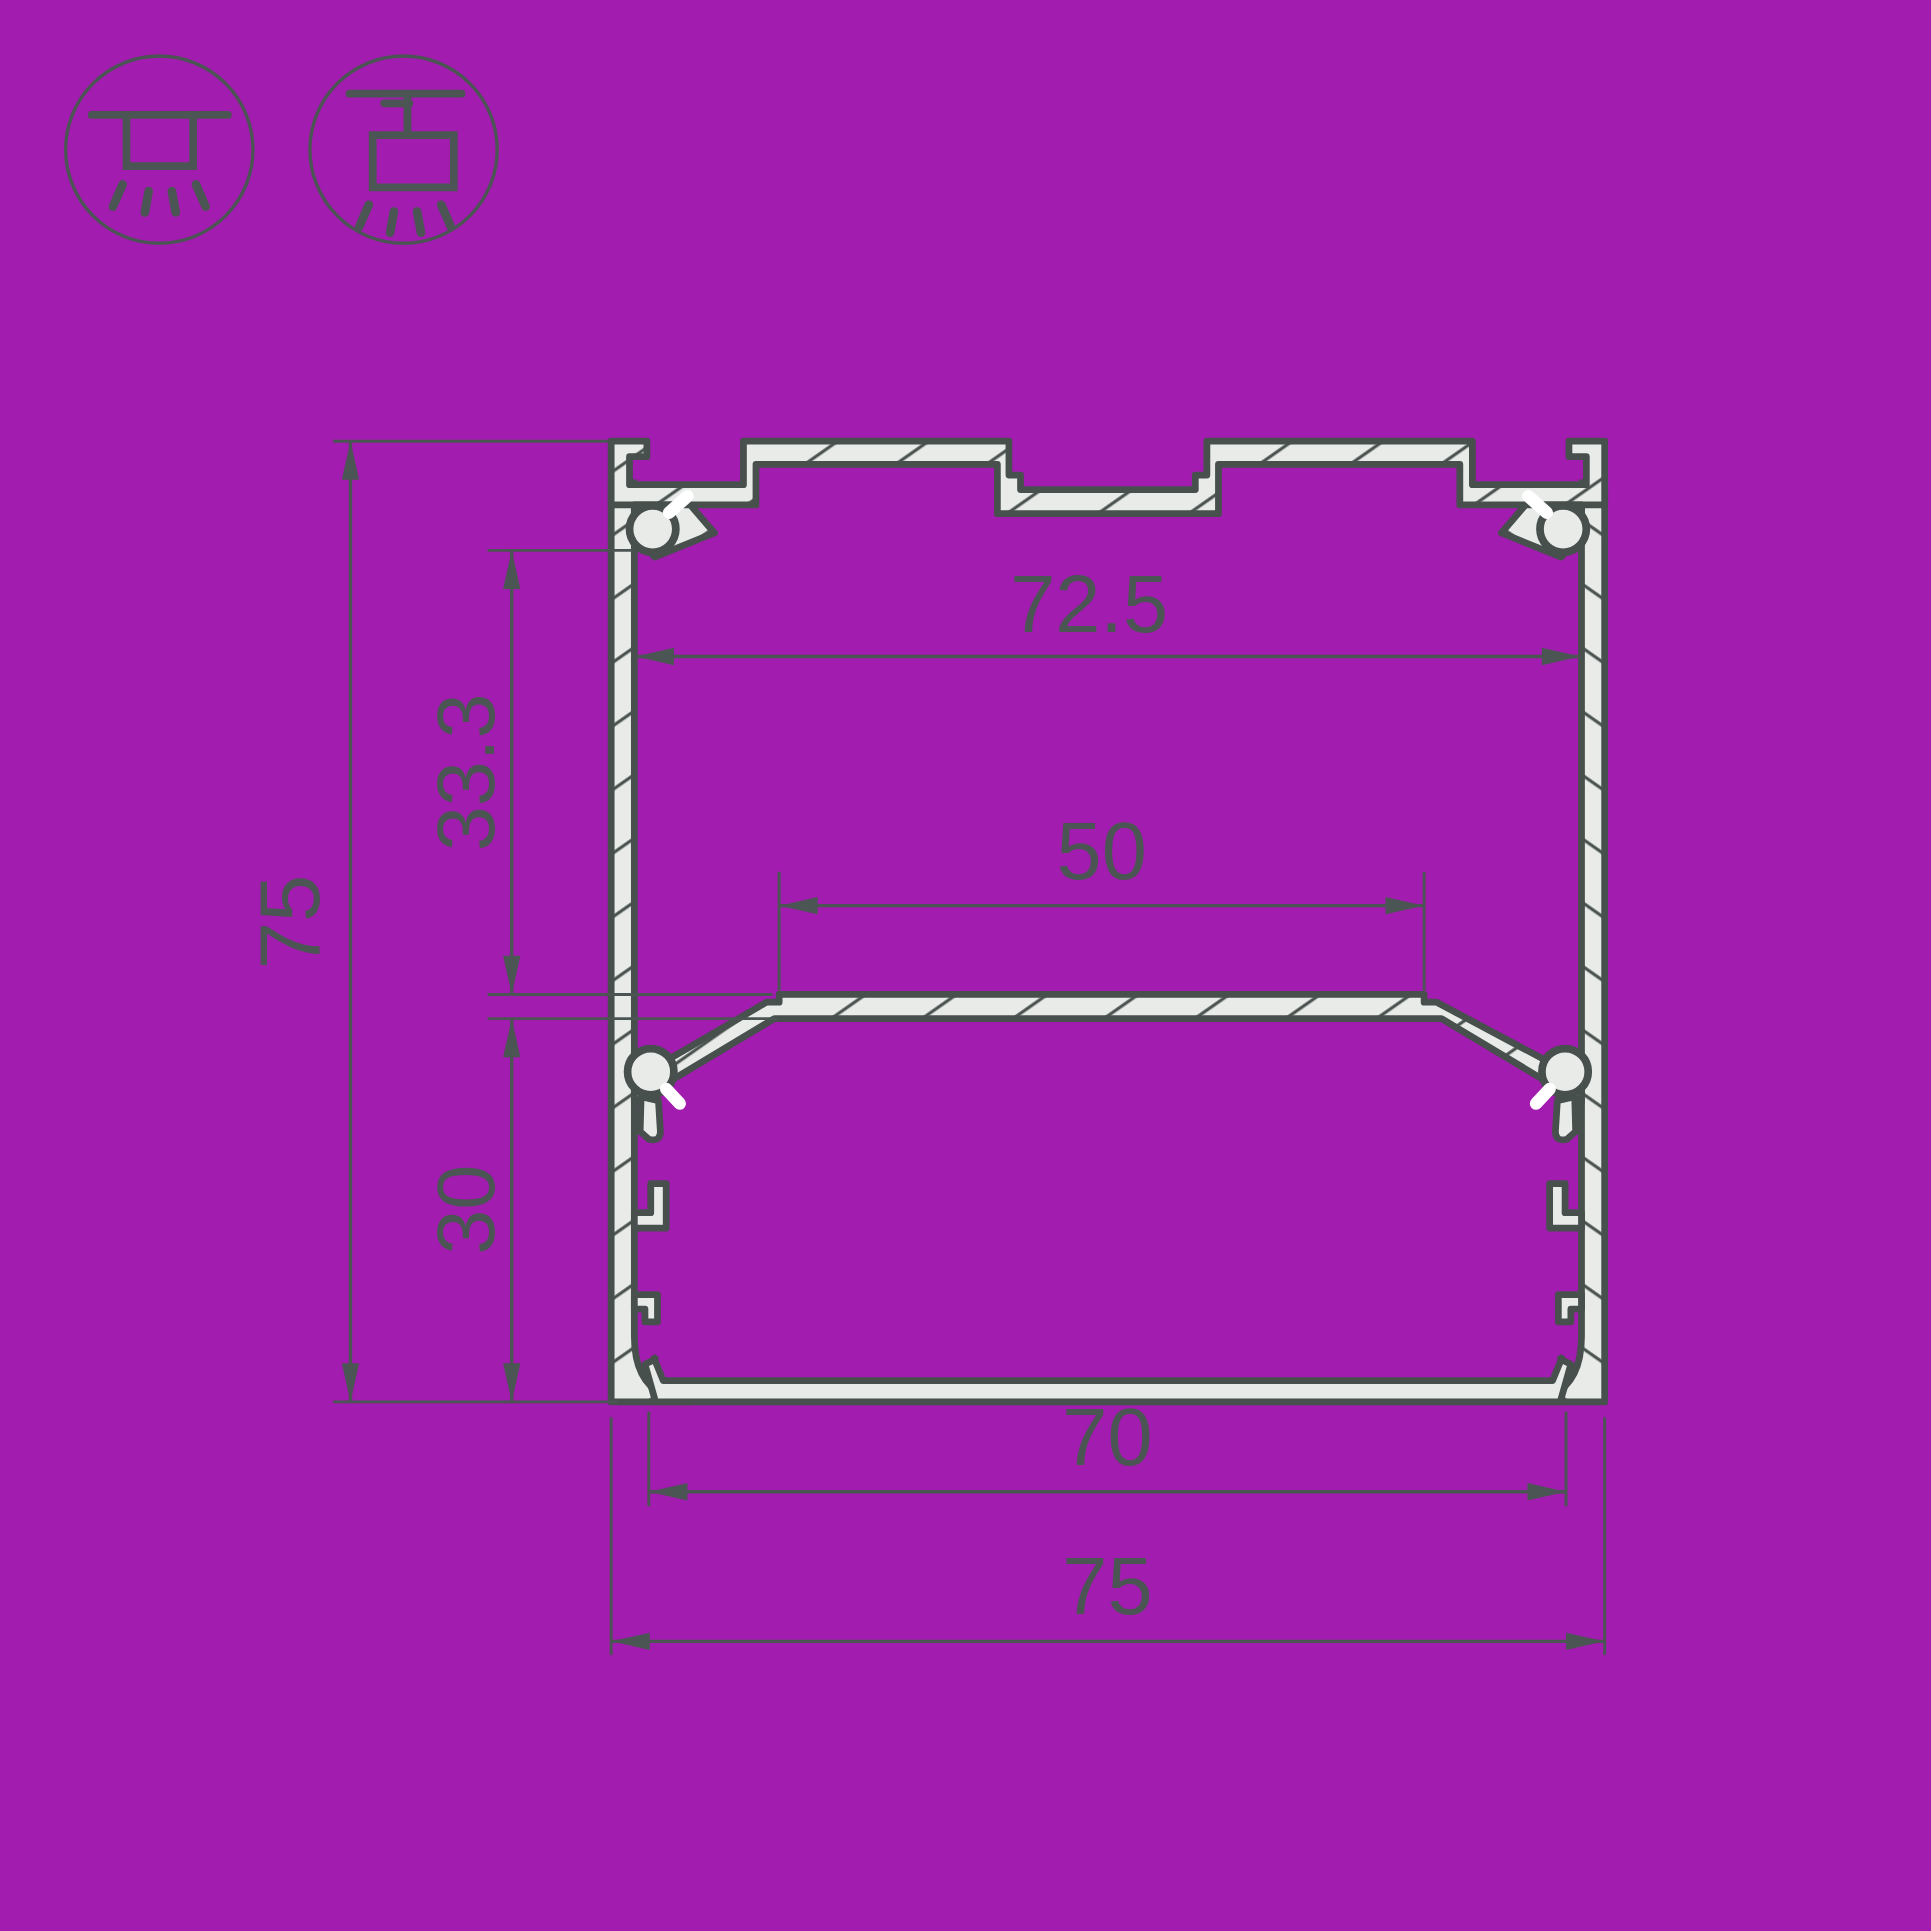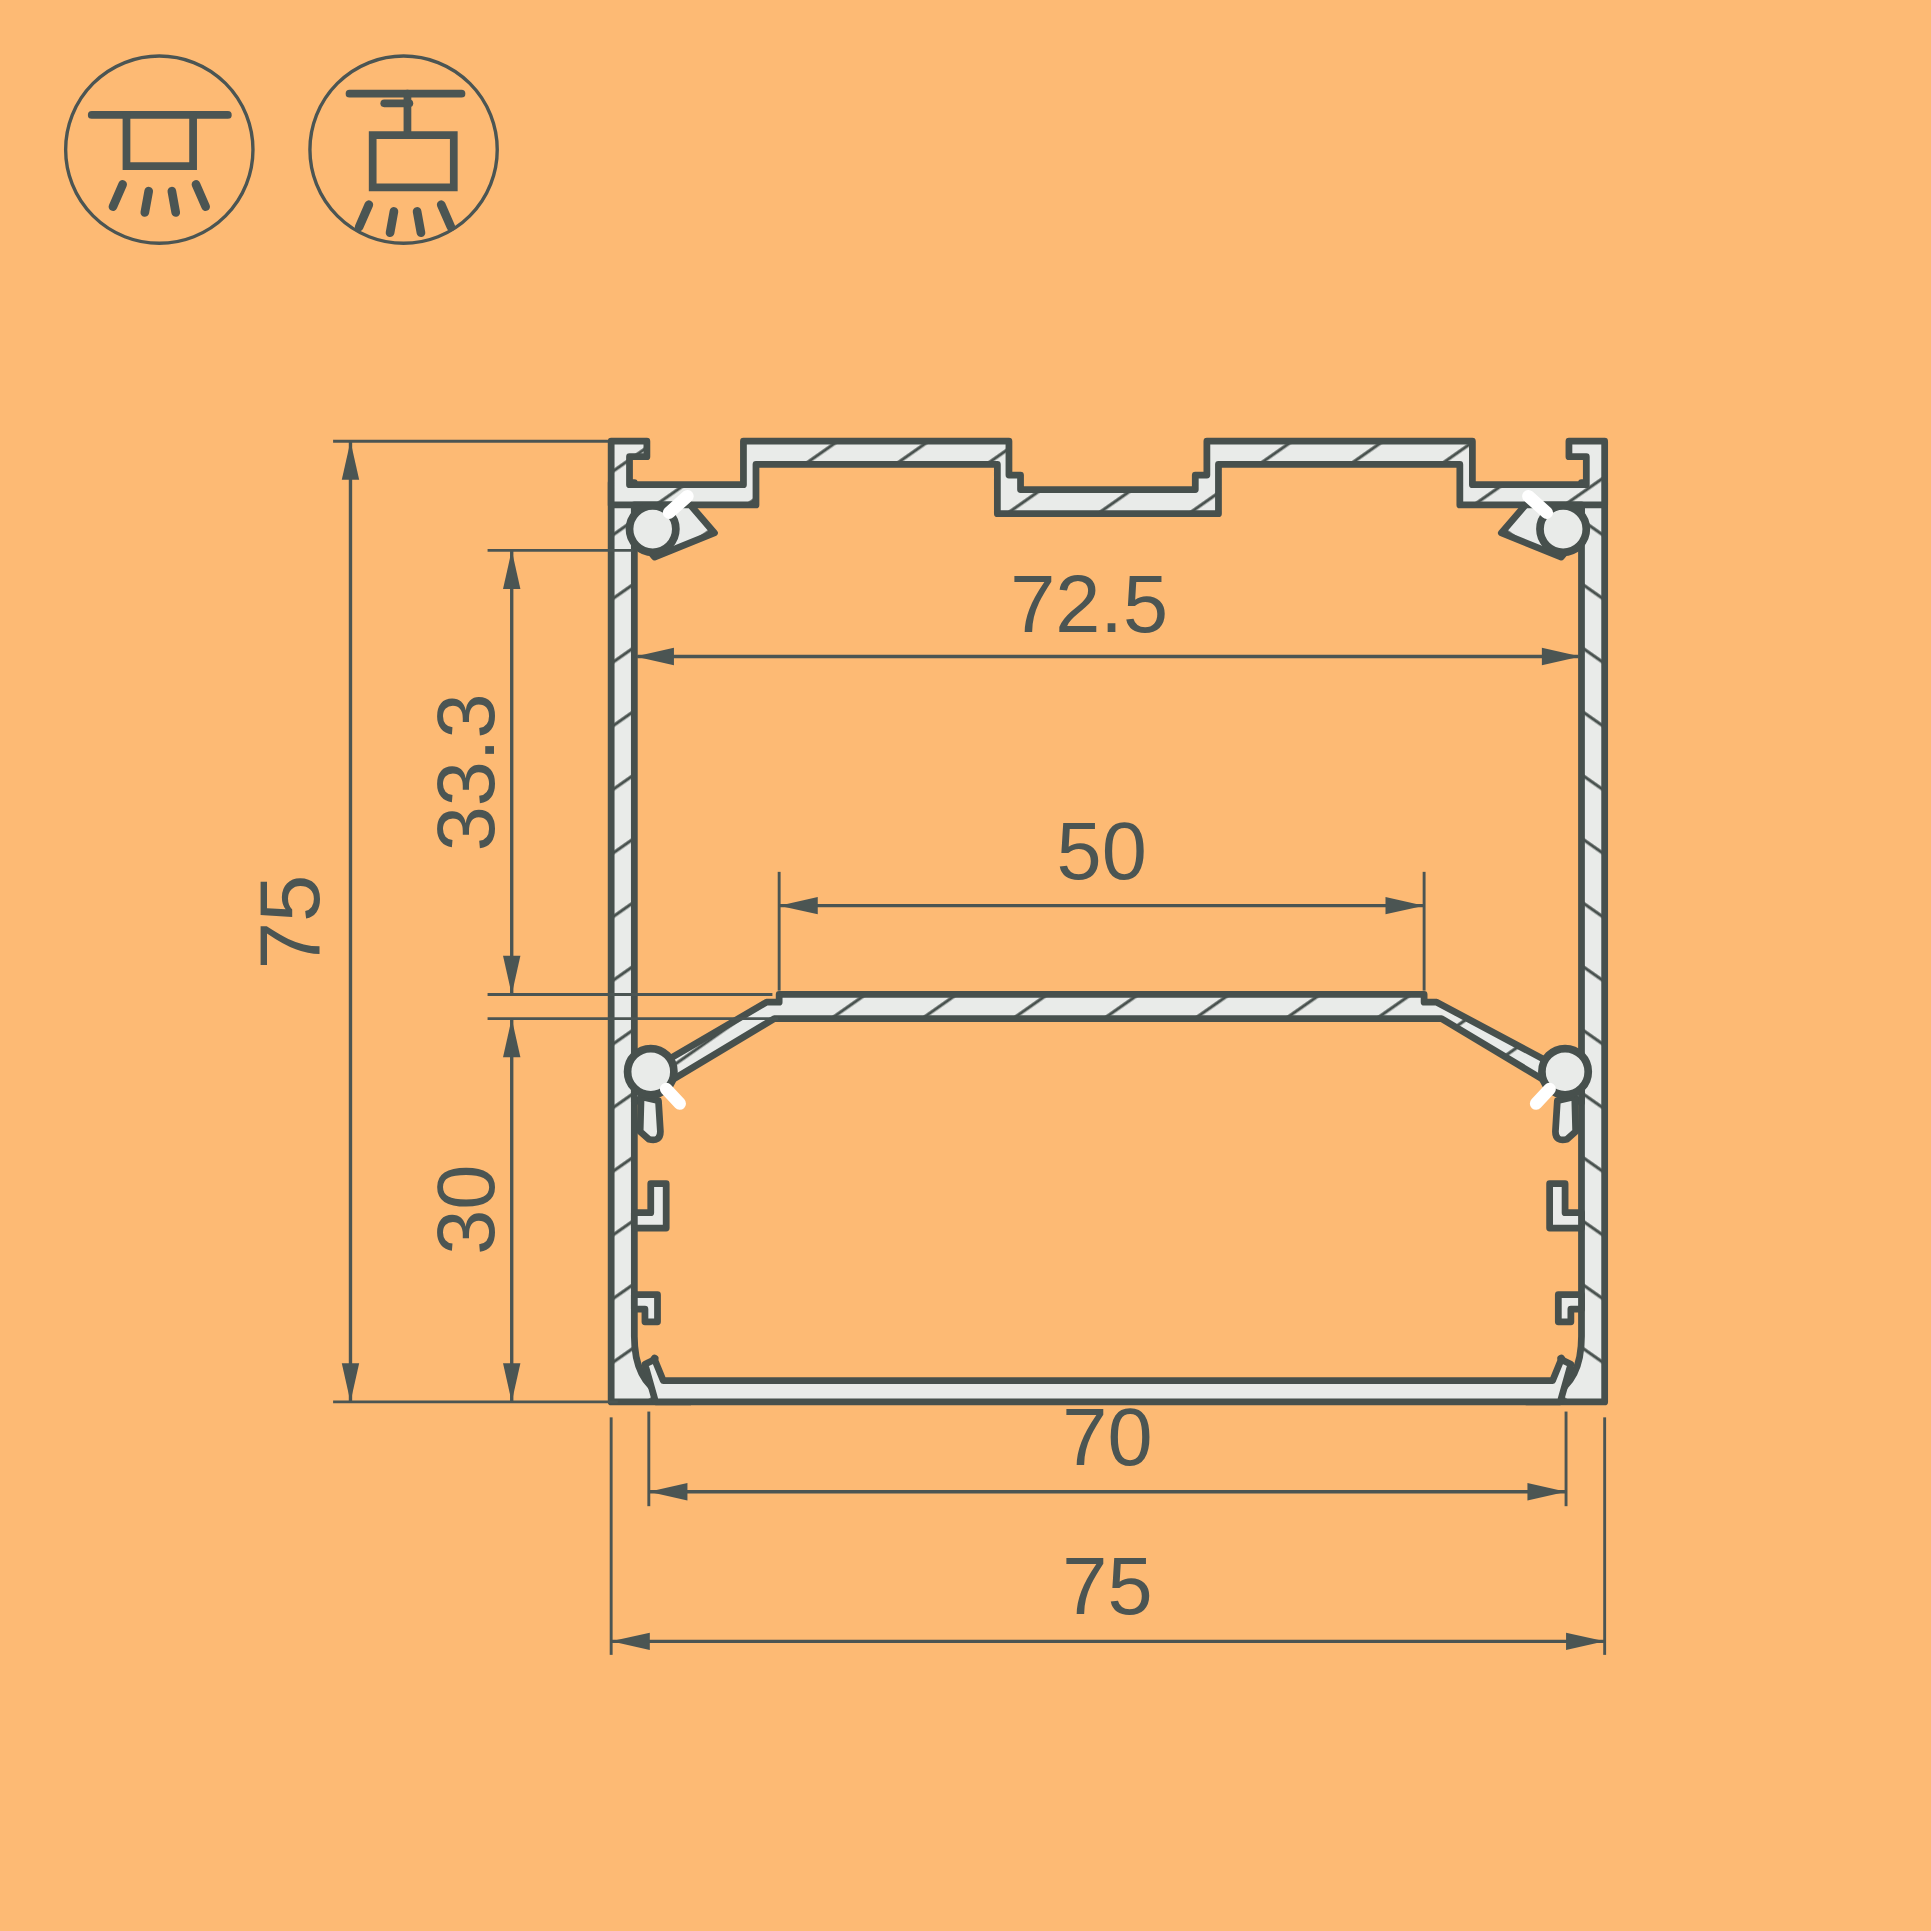--- a/index.html
+++ b/index.html
@@ -1,16 +1,16 @@
 <!DOCTYPE html>
 <html><head>
 <meta charset="utf-8">
 <style>
   html,body{margin:0;padding:0;background:#ffffff;}
-  .canvas{width:1931px;height:1931px;position:relative;background:#fdba74;overflow:hidden;}
+  .canvas{width:1931px;height:1931px;position:relative;background:#a21caf;overflow:hidden;}
   svg{display:block;}
   .al{fill:url(#hatch);stroke:#47504d;stroke-width:7;stroke-linejoin:round;}
   .plain{fill:#e9ebe9;stroke:#47504d;stroke-width:7;stroke-linejoin:round;}
   .ring{fill:#e9ebe9;stroke:#47504d;stroke-width:8;}
   .slot{stroke:#ffffff;stroke-width:13;stroke-linecap:round;fill:none;}
   .curl{fill:none;stroke:#47504d;stroke-width:8;stroke-linecap:round;}
   .dim{stroke:#4b5553;stroke-width:3.5;fill:none;}
   .ext{stroke:#4b5553;stroke-width:3;fill:none;}
   .arr{fill:#4b5553;stroke:none;}
   .dimtxt{font-family:"Liberation Sans",sans-serif;font-size:84px;fill:#4b5553;}

